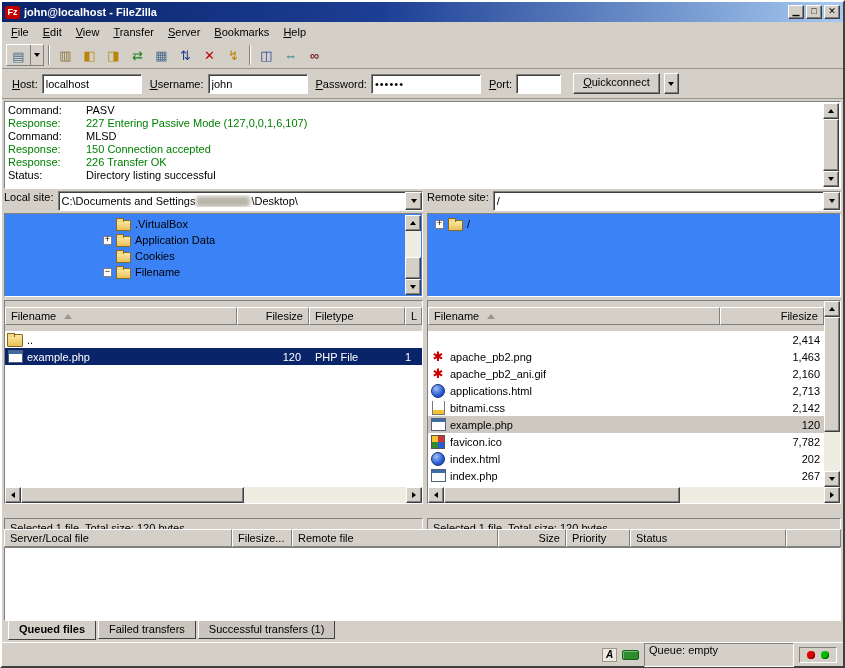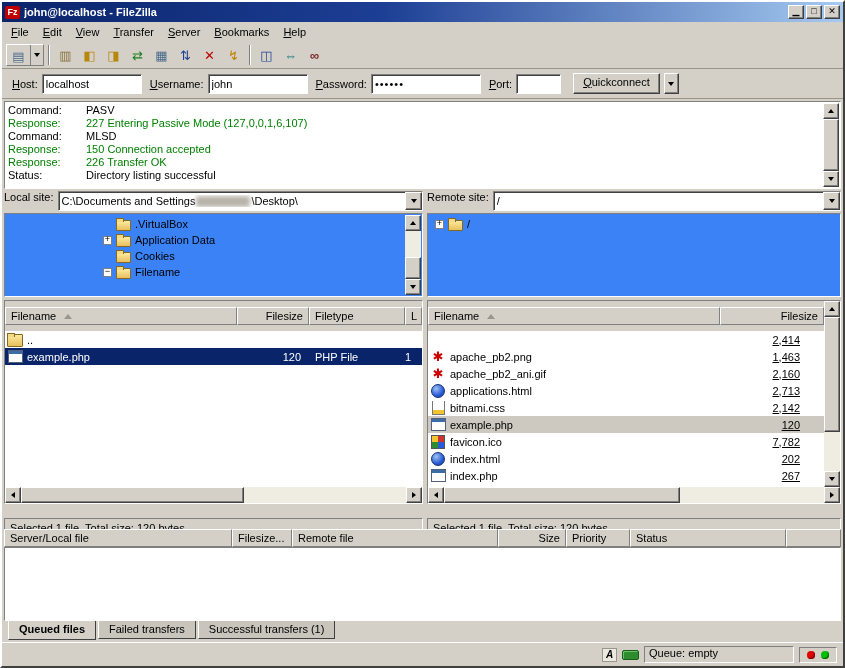--- a/index.html
+++ b/index.html
@@ -113,21 +113,21 @@
   .frow { height:17px; display:flex; align-items:center; white-space:nowrap; }
   .frow[data-sel="true"].navy-sel { background:#0A246A; color:#fff; }
   .frow[data-sel="true"].gray-sel { background:#CDC9C0; }
   .cell { overflow:hidden; }
   .c-lname { width:232px; display:flex; align-items:center; padding-left:2px; }
   .c-lsize { width:72px; text-align:right; padding-right:8px; }
   .c-ltype { width:96px; padding-left:6px; }
   .c-llast { flex:1; }
   .h-lname { width:232px; } .h-lsize { width:72px; justify-content:flex-end; } .h-ltype { width:96px; } .h-llast { flex:1; }
   .c-rname { width:292px; display:flex; align-items:center; padding-left:2px; }
-  .c-rsize { flex:1; text-align:right; padding-right:24px;text-decoration:underline; }
+  .c-rsize { flex:1; text-align:right; padding-right:4px; }
   .h-rname { width:292px; } .h-rsize { flex:1; justify-content:flex-end; }
   .rbody-pad { padding-right:16px; }
   .list .vscroll { top:0; bottom:16px; right:0; }
 
   
   .fic { width:16px; height:14px; flex:none; margin-right:4px; position:relative; display:inline-flex; align-items:center; justify-content:center; }
   .fic[data-icon="folder"]::after { content:""; width:15px; height:11px; margin-top:2px;
       background:linear-gradient(#FFE9A0,#E6C05C); border:1px solid #846A1E; border-radius:1px; }
   .fic[data-icon="folder"]::before { content:""; position:absolute; top:0; left:0; width:6px; height:3px;
       background:#F2D988; border:1px solid #846A1E; border-bottom:none; z-index:1; }
@@ -153,21 +153,21 @@
   .qtab { padding:2px 10px 3px 10px; background:#C9C5BC; border:1px solid; border-color:#fff #404040 #404040 #fff; border-top:none; margin-top:0; }
   .qtab[data-active="true"] { background:#D4D0C8; font-weight:bold; padding-bottom:4px; border-color:#fff #404040 #404040 #fff; }
 
   
   .statusbar { height:24px; flex:none; display:flex; align-items:center; gap:5px; padding:2px 6px 2px 4px; border-top:1px solid #fff; }
   .sb-fill { flex:1; }
   .ico-a { width:15px; height:14px; display:grid; place-items:center; font-size:10px; font-weight:bold; font-style:italic;
            border:1px solid #9a968a; background:#ECEAE0; }
   .ico-enc { width:17px; height:10px; background:#2E8B2E; border:1px solid #1a5c1a; border-radius:2px;
              box-shadow:inset 1px 1px 0 #6cc26c; }
-  .queue-status { width:150px; height:17px; padding:0 4px; white-space:nowrap; overflow:hidden;
+  .queue-status { width:150px; height:24px; padding:0 4px; white-space:nowrap; overflow:hidden;
                   border:1px solid; border-color:#808080 #fff #fff #808080; }
   .leds { width:38px; height:16px; display:flex; align-items:center; justify-content:space-evenly;
           border:1px solid; border-color:#808080 #fff #fff #808080; }
   .led { width:8px; height:8px; border-radius:50%; }
   .led-red { background:#E00000; box-shadow:inset -1px -1px 1px #7a0000; }
   .led-green { background:#00C000; box-shadow:inset -1px -1px 1px #006000; }
 </style>
 </head>
 <body>
 

